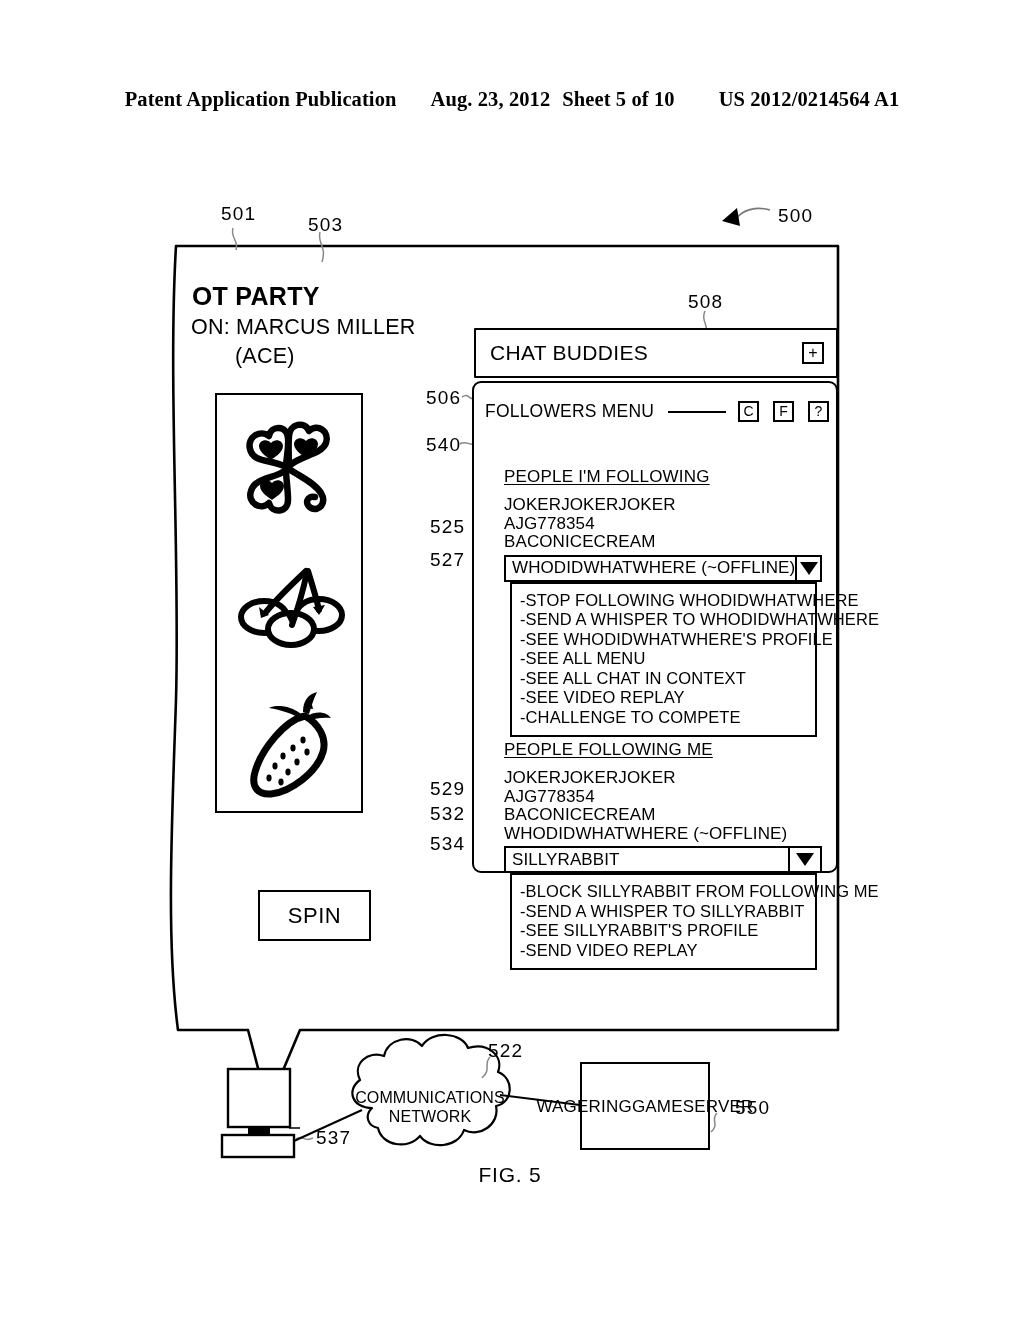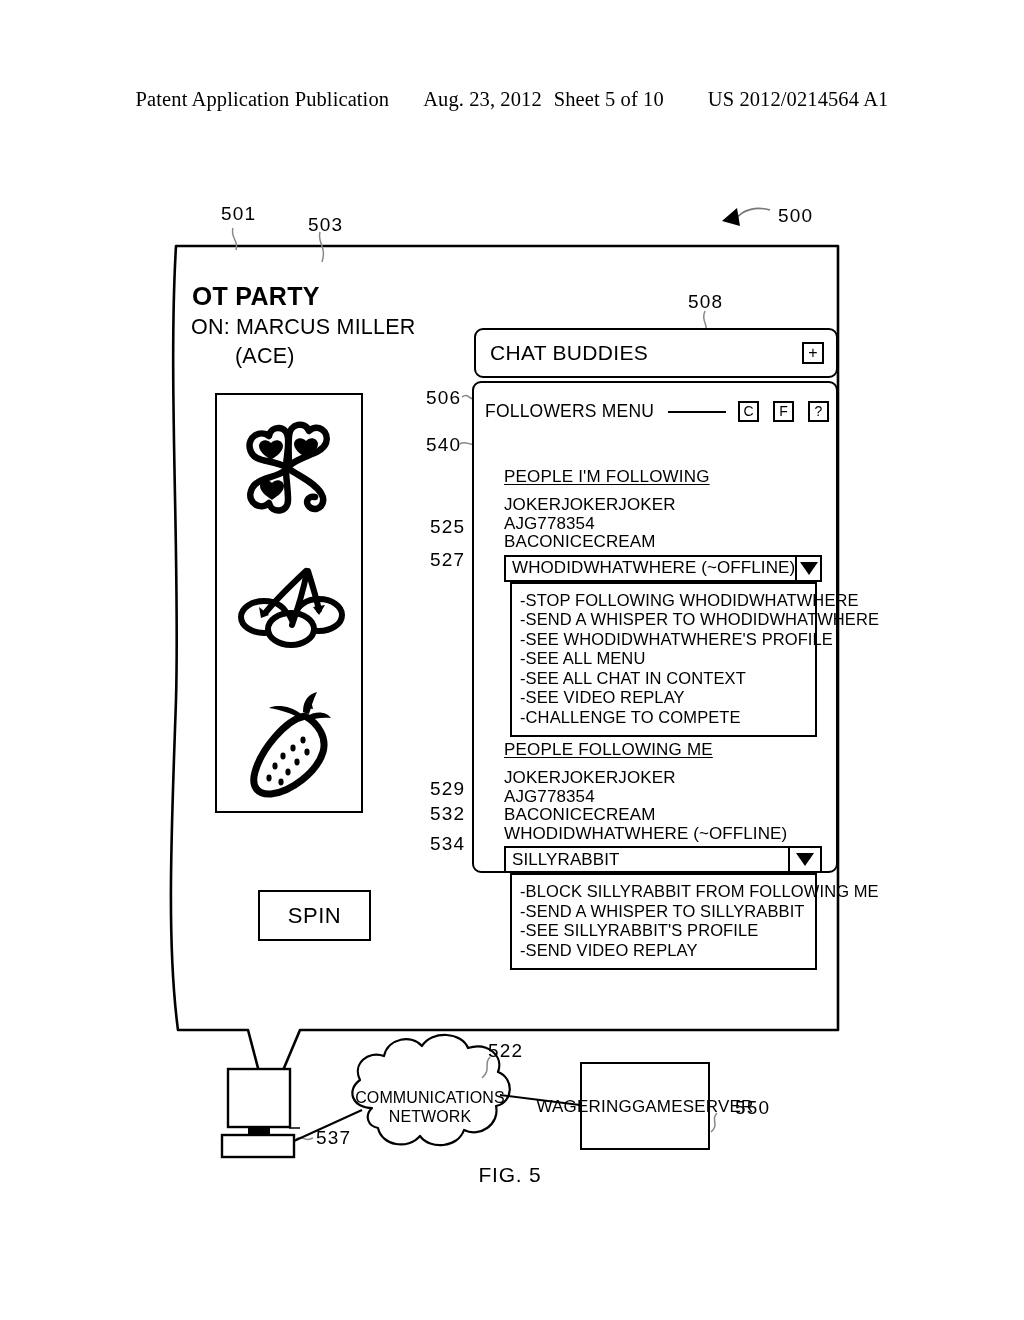--- a/index.html
+++ b/index.html
@@ -17,21 +17,21 @@
   }
 
   
   .pat-header {
     position: absolute;
     top: 88px;
     left: 0;
     width: 1024px;
     text-align: center;
     font-family: "Liberation Serif", serif;
-    font-weight: normal;
+    font-weight: bold;
     font-size: 20.5px;
     letter-spacing: 0.1px;
     white-space: nowrap;
   }
   .pat-header span { display: inline-block; vertical-align: baseline; }
   .ph-gap1 { width: 34px; }
   .ph-gap2 { width: 12px; }
   .ph-gap3 { width: 44px; }
 
   
@@ -134,21 +134,21 @@
   }
 
   
   .chat-panel {
     position: absolute;
     left: 474px;
     top: 328px;
     width: 364px;
     height: 50px;
     border: 2.5px solid #000;
-    border-radius: 9px;
+    border-radius: 1px;
     background: #fff;
     box-sizing: border-box;
     display: flex;
     align-items: center;
     padding: 0 12px 0 14px;
   }
   .chat-panel .cp-title {
     font-size: 21px;
     letter-spacing: 0.3px;
     flex: 1;

